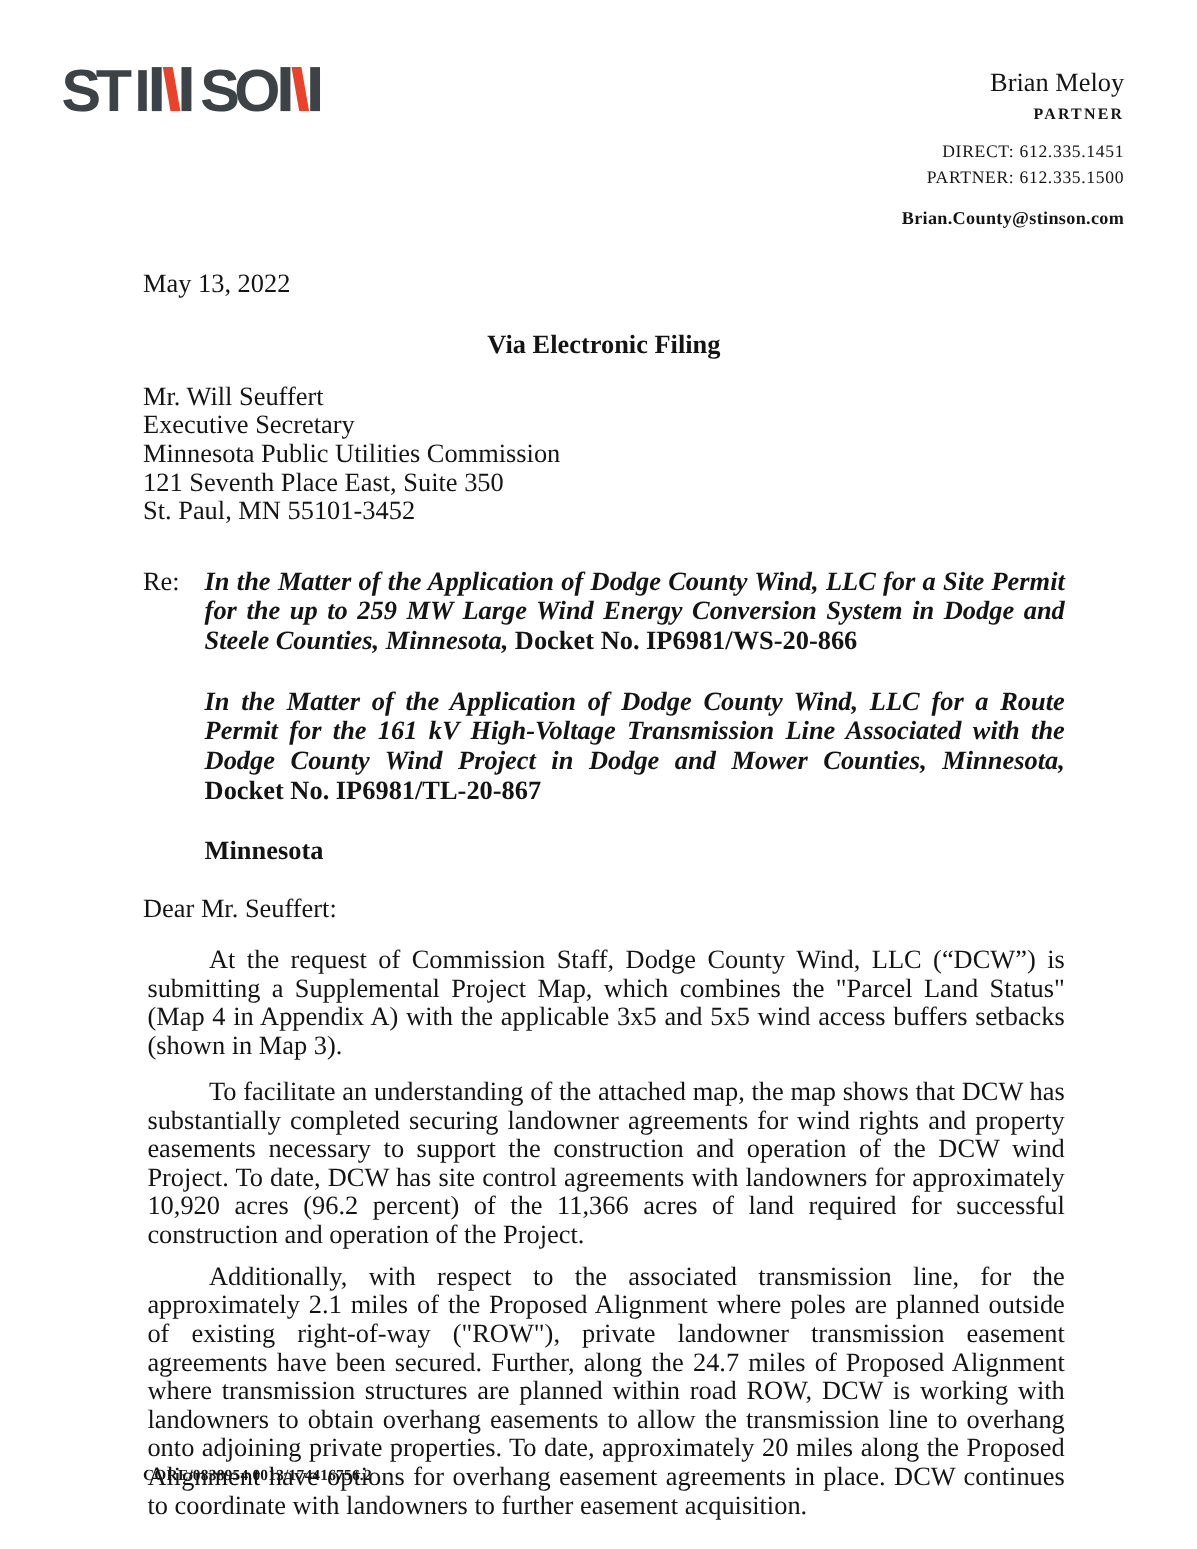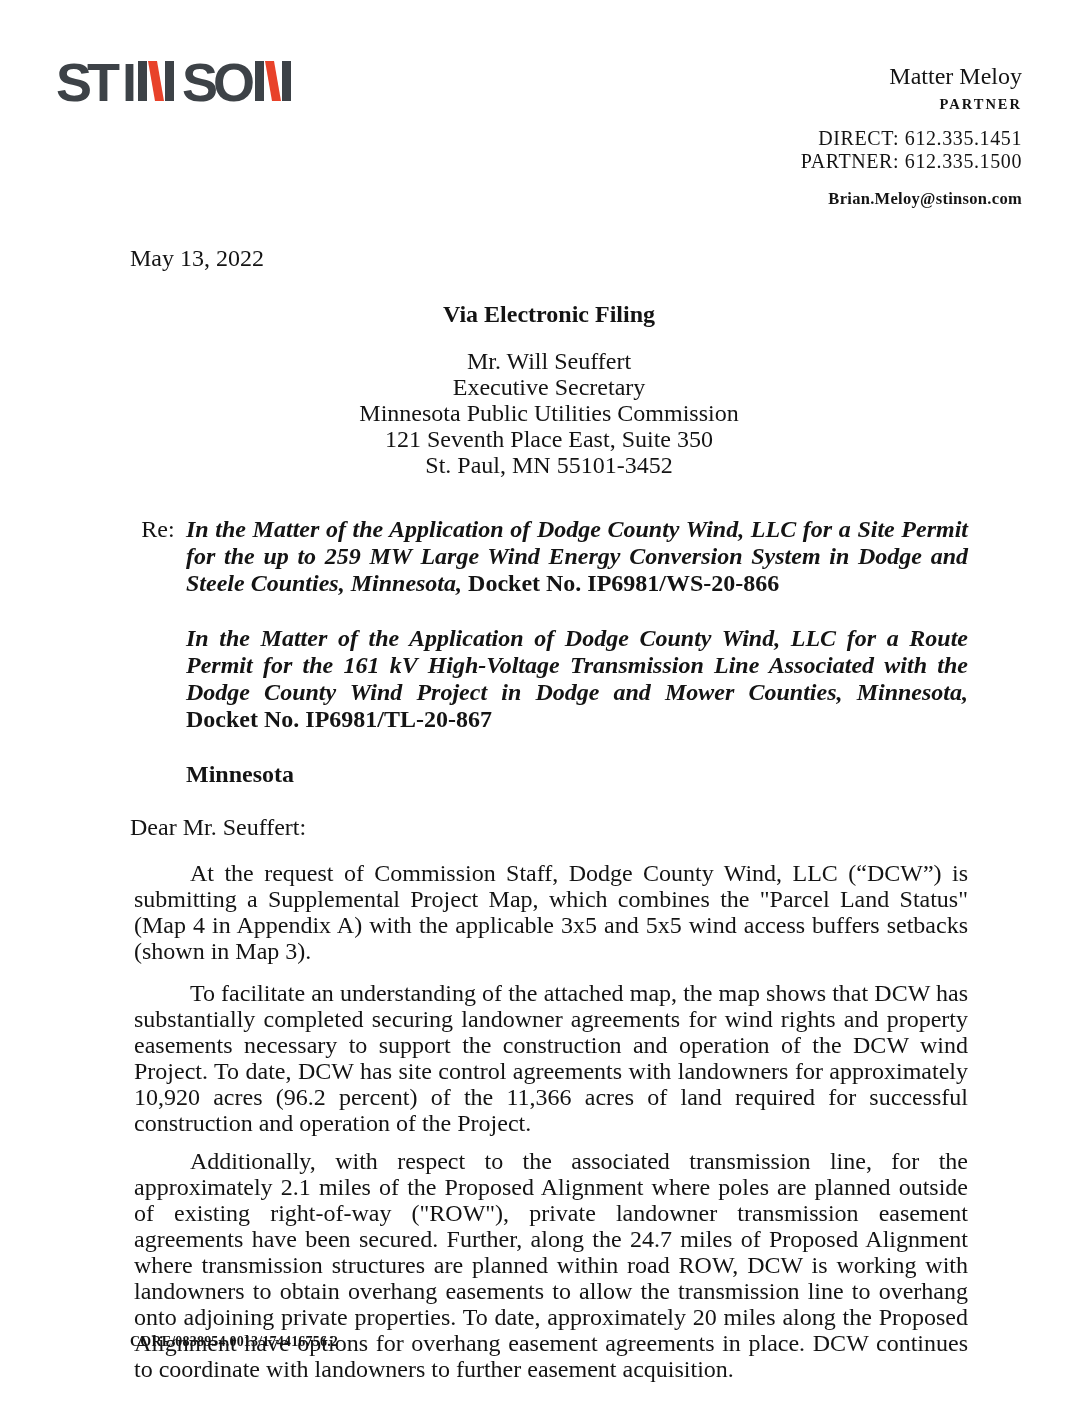--- a/index.html
+++ b/index.html
@@ -19,35 +19,35 @@
     font-weight:700;
     font-size:54px;
   }
   .contact {
     position:absolute; right:66px; top:62px;
     text-align:right; line-height:1.15;
   }
   .att-name  { font-size:24px; line-height:28px; }
   .att-title { font-size:14.5px; font-weight:bold; letter-spacing:2px; margin-top:6px; }
   .att-phones{ margin-top:14px; }
-  .att-phone { font-size:20px; letter-spacing:0.6px; line-height:23px; }
+  .att-phone { font-size:16px; letter-spacing:0.6px; line-height:23px; }
   .att-email { font-size:16.5px; font-weight:bold; margin-top:17px; letter-spacing:0.3px; }
 
   
   .letter-body {
     position:absolute; left:130px; top:245px; width:838px;
     font-size:24px; line-height:26px;
   }
   .date { margin:0 0 30px 0; }
   .via  { font-weight:bold; margin:0 0 21px 0;text-align:center; }
-  .addr { margin:14px 0 38px 0;text-align:center; }
+  .addr { margin:14px 0 38px 0; }
   .addr div { line-height:26px; }
 
   .re-block { display:flex; margin:0 0 0 0; }
-  .re-label { width:56px; flex:none;text-align:center; }
+  .re-label { width:56px; flex:none; }
   .re-items { flex:1; }
   .re-item  {
     margin:0 0 28px 0;
     font-weight:bold;
     text-align:justify;
     line-height:27px;
   }
   .re-item .re-italic { font-style:italic; }
   .subject  { font-weight:bold; margin:0 0 27px 0; }
 
@@ -87,27 +87,27 @@
         </g>
         <g transform="translate(199,4)">
           <rect x="0" y="0" width="9" height="40" fill="#3d4247"></rect>
           <rect x="27" y="0" width="9" height="40" fill="#3d4247"></rect>
           <polygon points="10,0 19,0 26,40 17,40" fill="#e8422a"></polygon>
         </g>
       </svg>
     </div>
 
     <div class="contact">
-      <div class="att-name">Matter Meloy</div>
+      <div class="att-name">Brian Meloy</div>
       <div class="att-title">PARTNER</div>
       <div class="att-phones">
         <div class="att-phone">DIRECT: 612.335.1451</div>
         <div class="att-phone">PARTNER: 612.335.1500</div>
       </div>
-      <div class="att-email">Brian.Meloy@stinson.com</div>
+      <div class="att-email">Brian.County@stinson.com</div>
     </div>
   </header>
 
   <main class="letter-body">
 
     <div class="date">May 13, 2022</div>
 
     <div class="via">Via Electronic Filing</div>
 
     <div class="addr">

